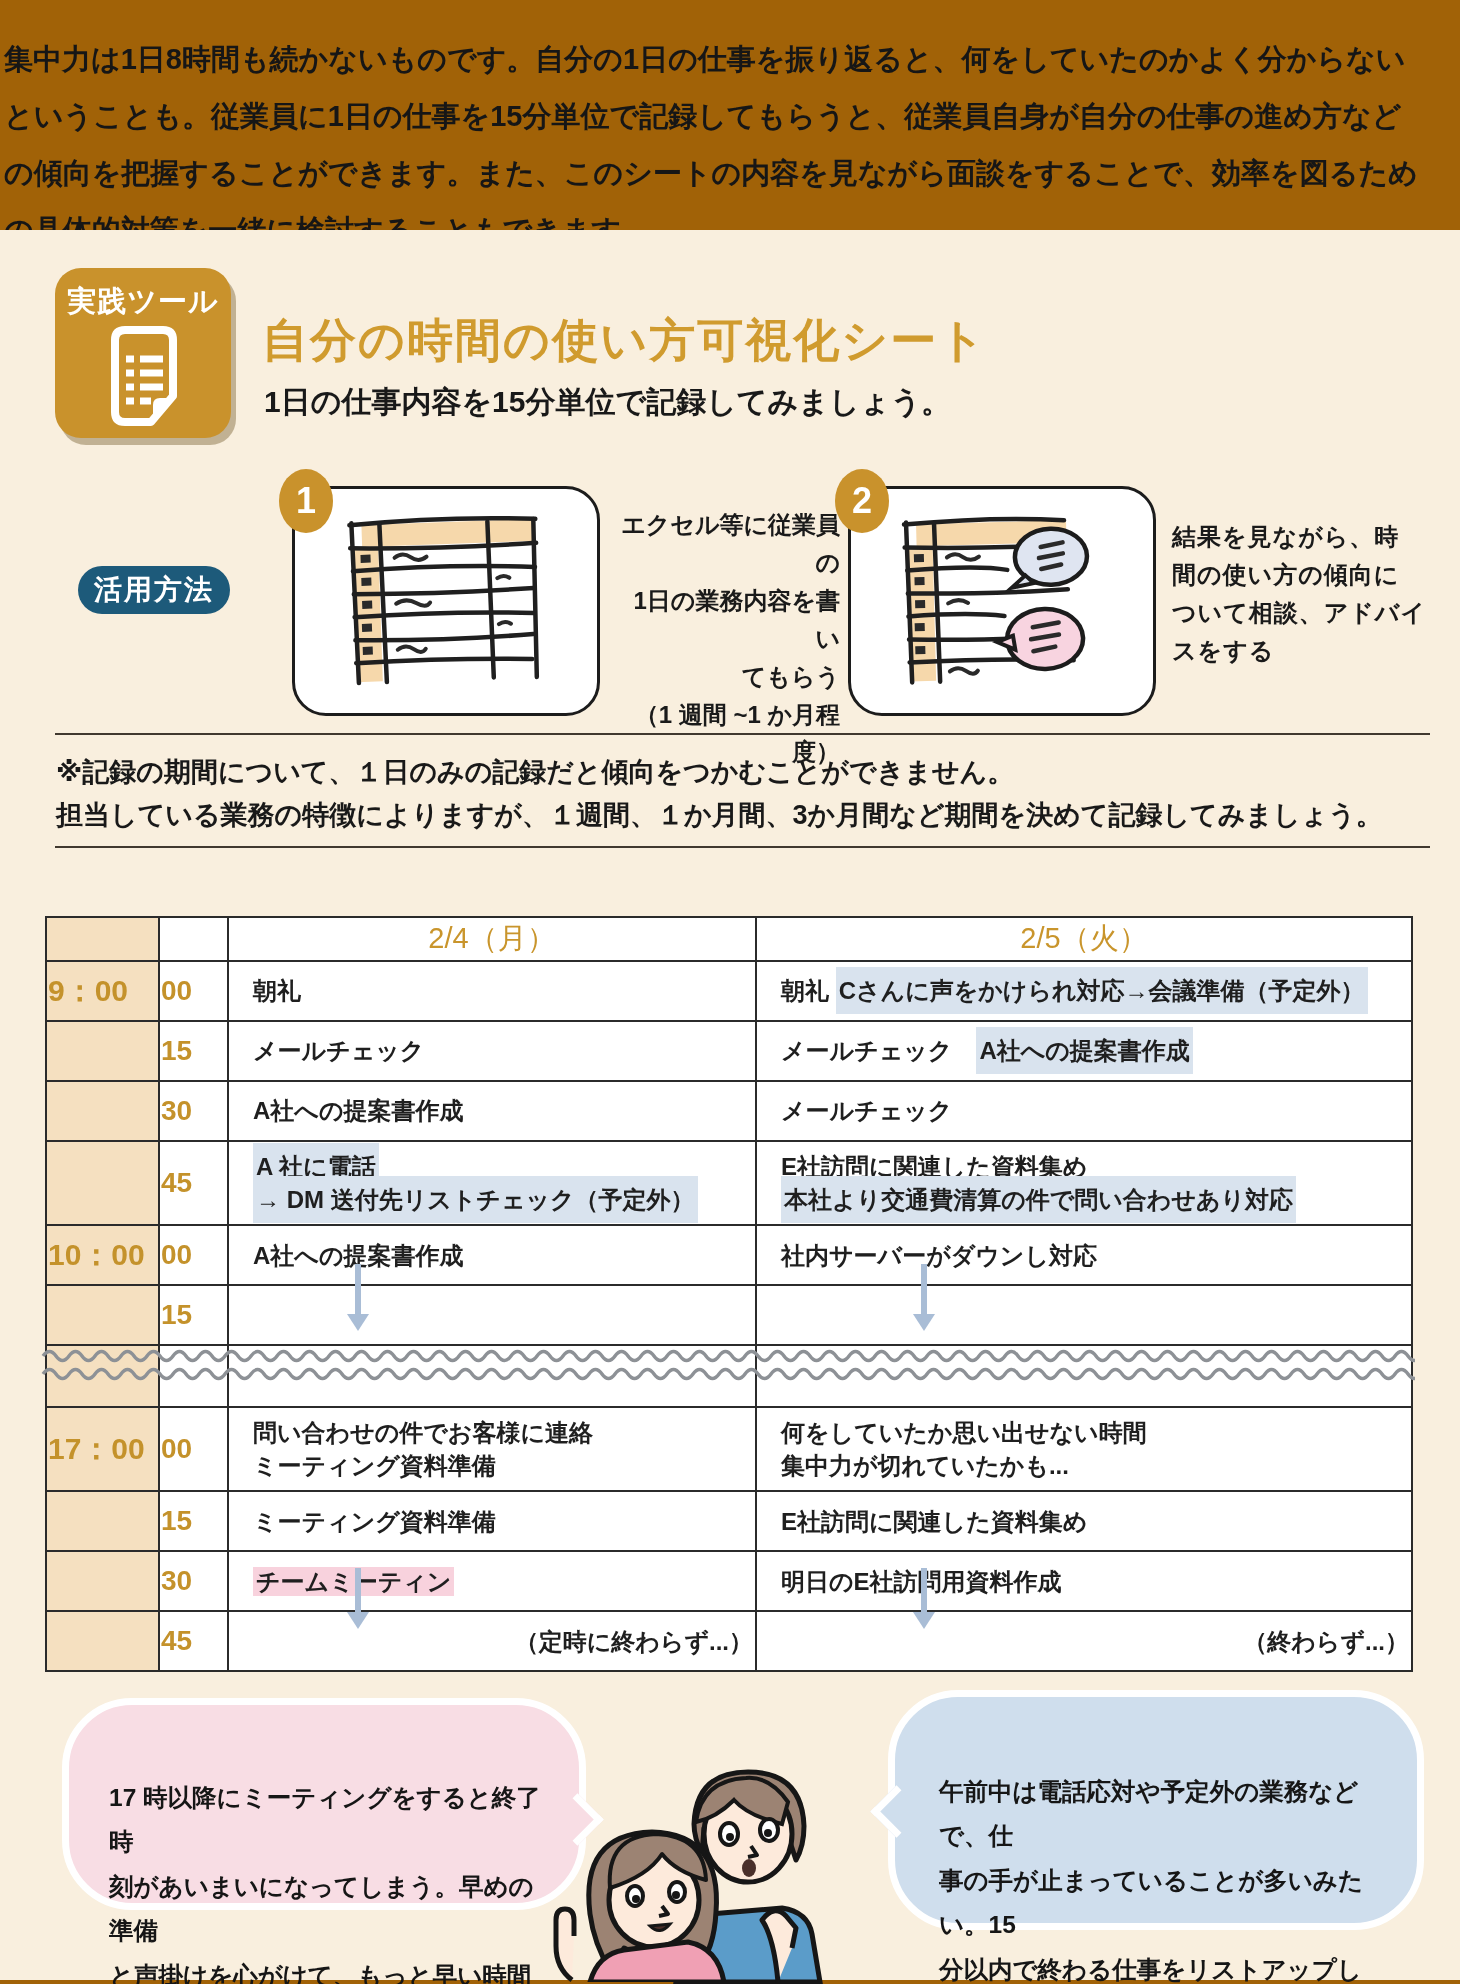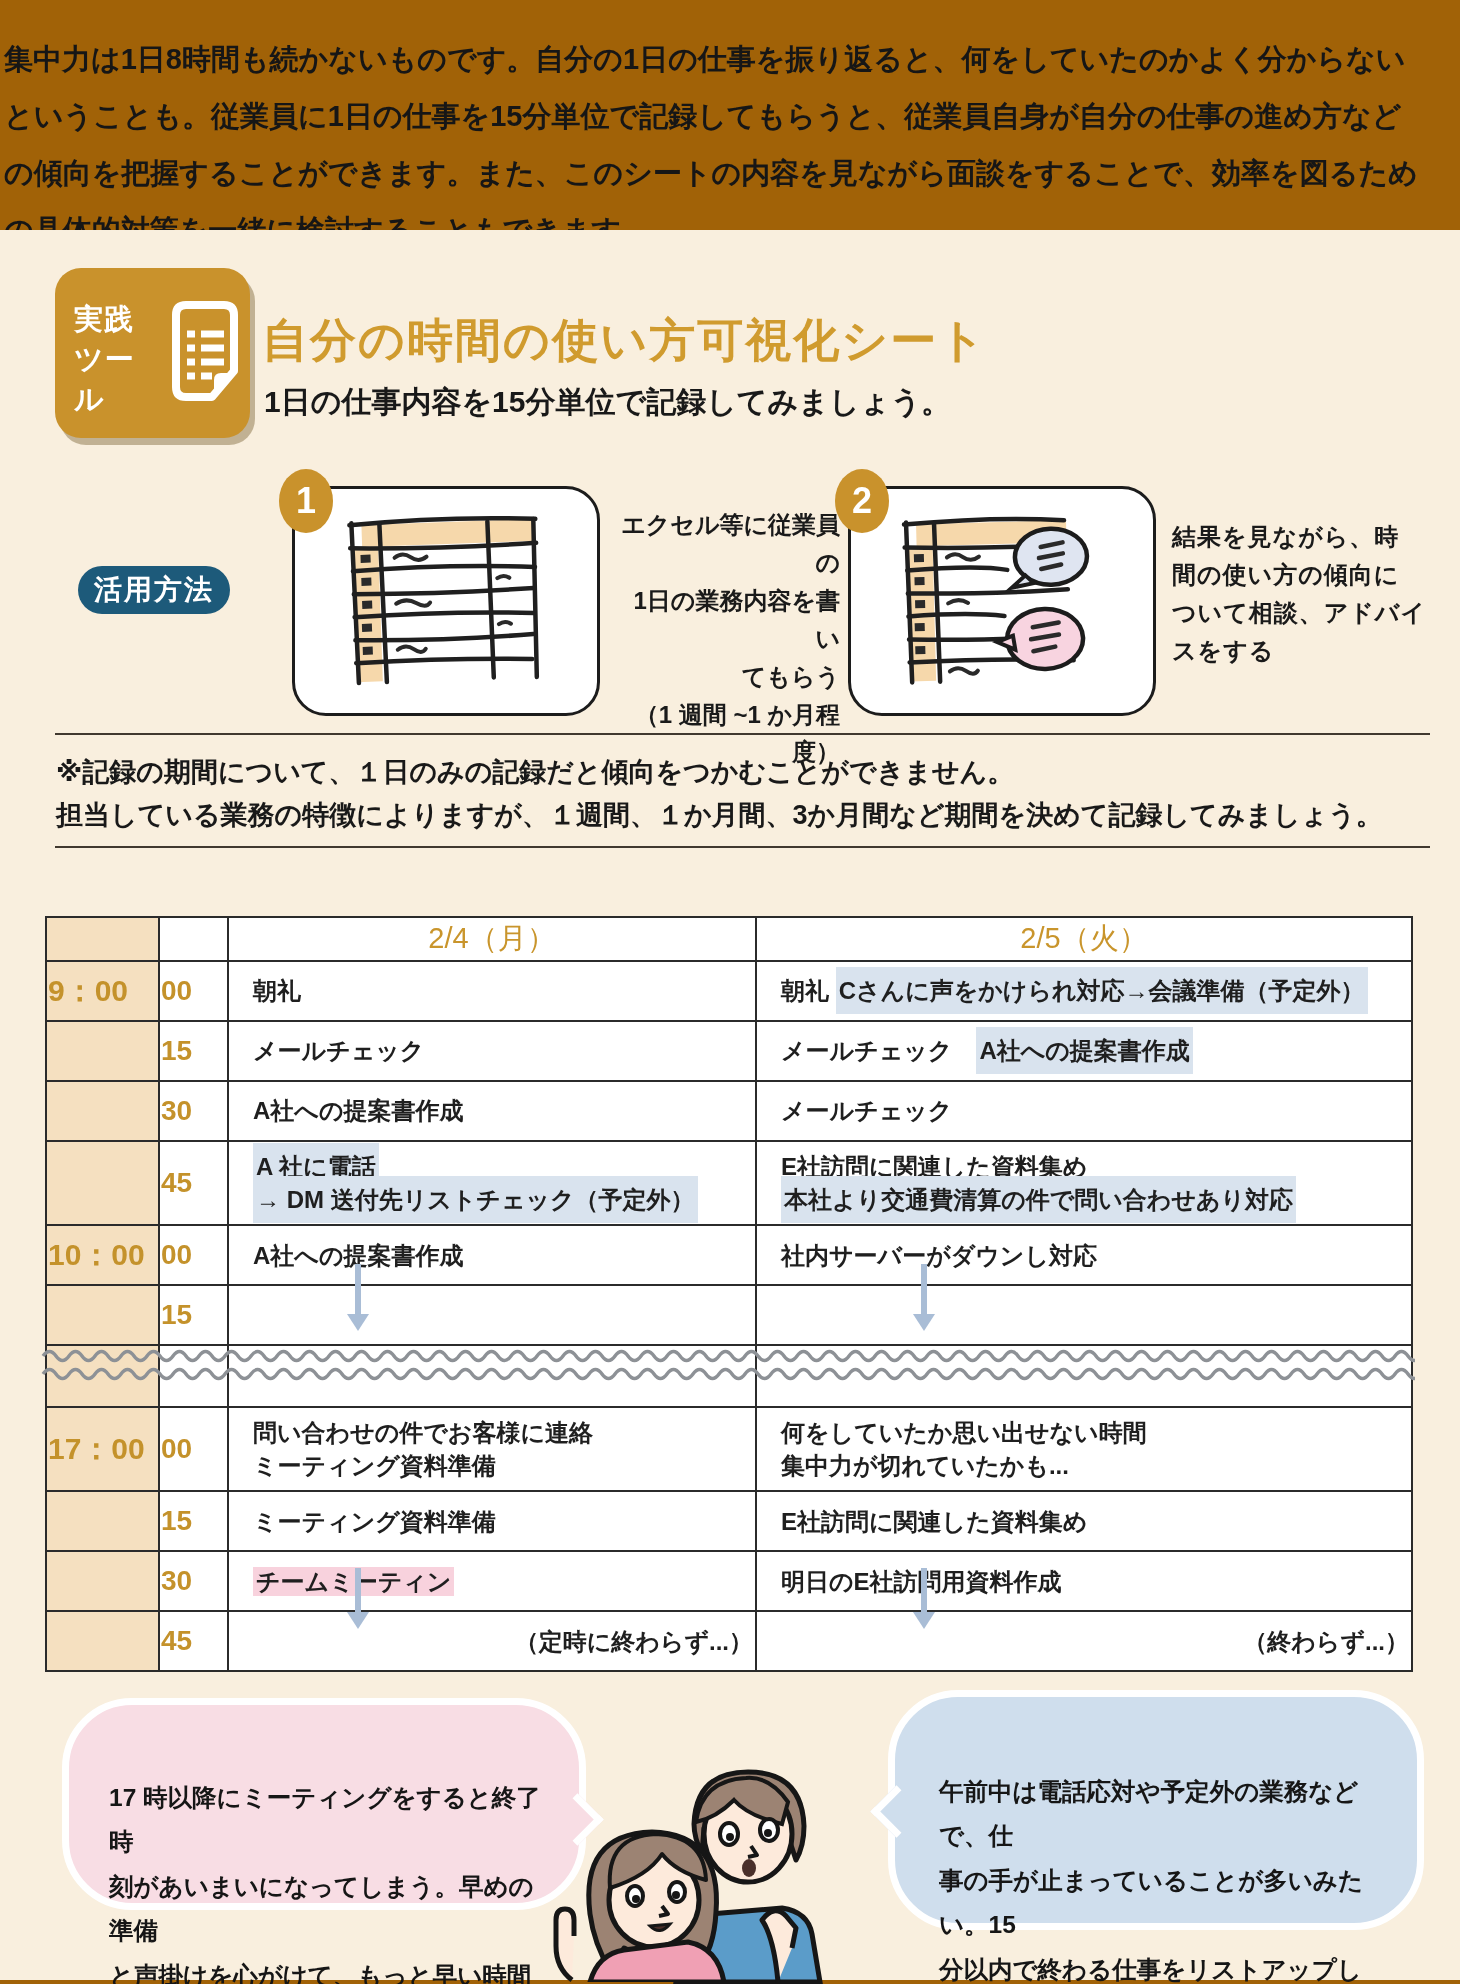--- a/index.html
+++ b/index.html
@@ -8,21 +8,21 @@
 
   
   .intro{position:absolute;top:2px;left:4px;width:1452px;font-size:29px;font-weight:700;
          line-height:57px;white-space:pre-line;color:#161616;letter-spacing:0px;}
 
   
   .panel{position:absolute;top:230px;left:0;width:1460px;height:1750px;background:#f9efde;}
 
   
   .tool-badge{position:absolute;left:55px;top:38px;width:176px;height:170px;background:#c9922c;
-              border-radius:26px;box-shadow:5px 7px 0 rgba(90,62,10,.35);display:flex;flex-direction:row;align-items:center;padding-left:19px;}
+              border-radius:26px;box-shadow:5px 7px 0 rgba(90,62,10,.35);display:flex;flex-direction:column;align-items:center;}
   .tool-badge-label{margin-top:14px;color:#ffffff;font-size:29px;font-weight:700;letter-spacing:1px;}
   .tool-badge-icon{margin-top:4px;}
 
   .sheet-title{position:absolute;left:262px;top:80px;font-size:46px;font-weight:800;color:#d09b2e;letter-spacing:2px;}
   .sheet-subtitle{position:absolute;left:264px;top:152px;font-size:30px;font-weight:700;color:#191919;}
 
   
   .usage-pill{position:absolute;left:78px;top:336px;width:152px;height:48px;background:#1d5a7a;border-radius:26px;
               display:flex;align-items:center;justify-content:center;color:#fff;font-size:28px;font-weight:700;letter-spacing:2px;}
   .step-card{position:absolute;width:302px;height:224px;background:#ffffff;border:3px solid #1c1c1c;border-radius:34px;

